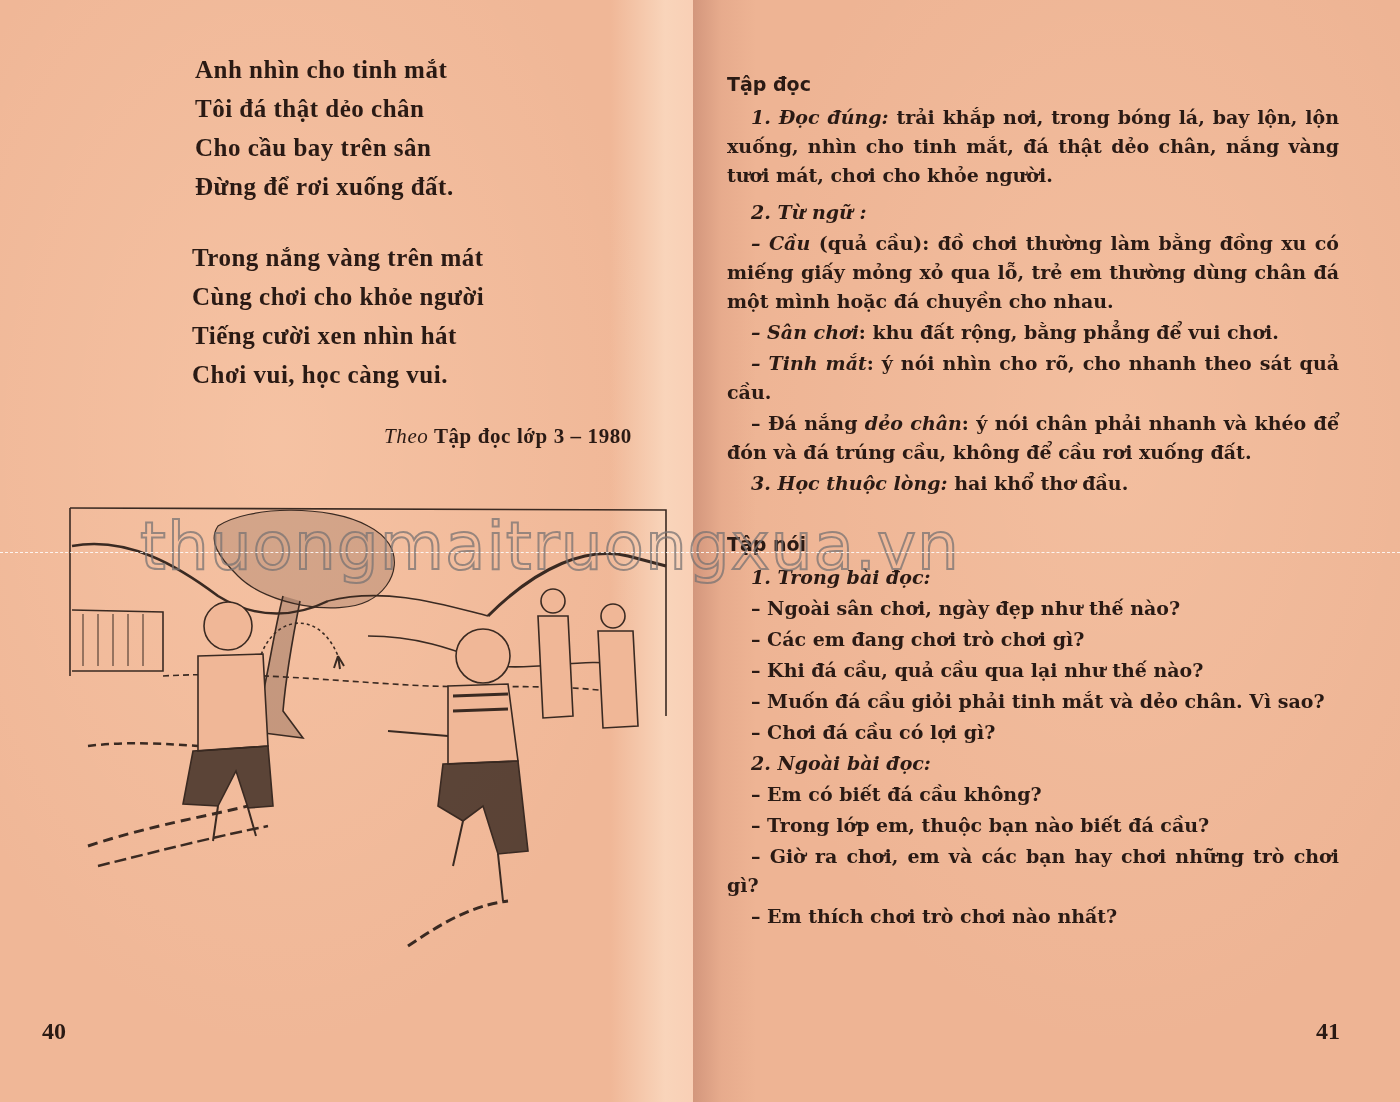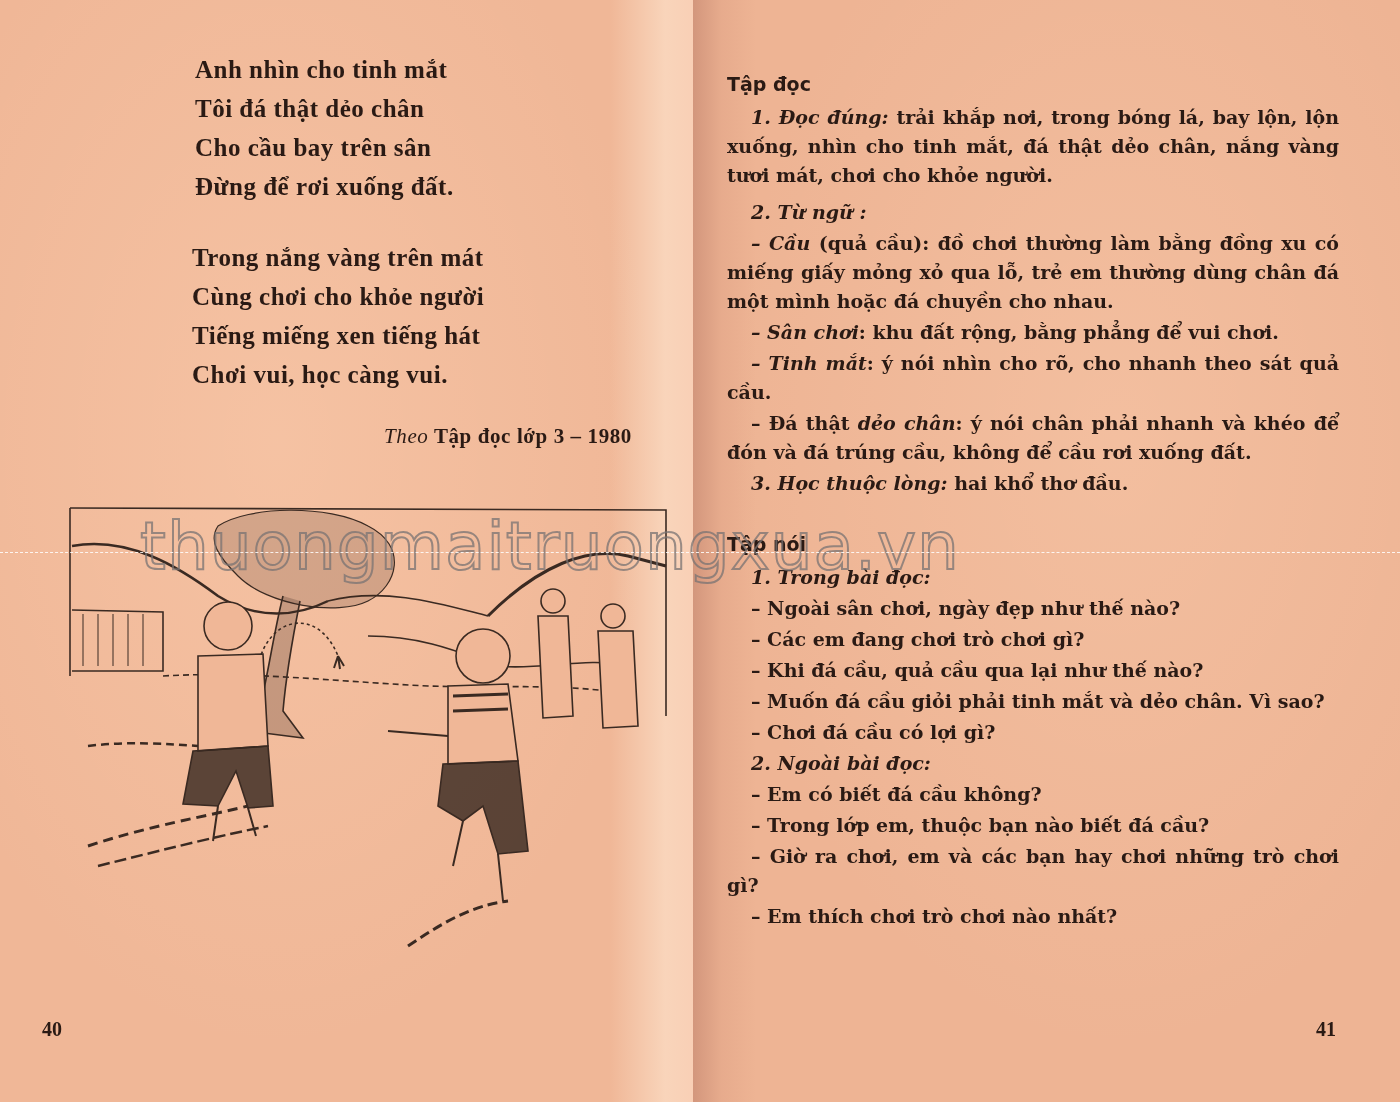--- a/index.html
+++ b/index.html
@@ -28,21 +28,21 @@
       #eeb494;
   }
   .poem { position: absolute; left: 195px; font-size: 25px; font-weight: bold; line-height: 39px; letter-spacing: 0.5px; }
   .poem .line { display: block; white-space: nowrap; }
   .stanza1 { top: 50px; }
   .stanza2 { top: 238px; left: 192px; }
   .source { position: absolute; left: 384px; top: 424px; font-size: 21px; font-weight: bold; white-space: nowrap; letter-spacing: 0.6px; }
   .source .it { font-style: italic; font-weight: normal; }
 
   .illustration { position: absolute; left: 68px; top: 506px; width: 600px; height: 460px; }
-  .page-number { position: absolute; font-size: 20px; font-weight: bold; }
+  .page-number { position: absolute; font-size: 24px; font-weight: bold; }
   .pn-left { left: 42px; top: 1018px; }
   .pn-right { left: 1316px; top: 1018px; }
 
   .right-text { position: absolute; left: 727px; top: 70px; width: 612px; font-family: "DejaVu Serif", serif; font-size: 19px; font-weight: bold; line-height: 29px; }
   .right-text .heading { font-size: 19px; font-weight: bold; margin-bottom: 4px; font-family: "DejaVu Sans", sans-serif; }
   .right-text p { margin: 0 0 2px 0; text-align: justify; text-align-last: left; }
   .right-text .ind { text-indent: 24px; }
   .right-text .it { font-style: italic; font-weight: bold; }
   .right-text .gap { height: 6px; }
 
@@ -55,21 +55,21 @@
 <div class="page page-left">
   <div class="poem stanza1">
     <span class="line">Anh nhìn cho tinh mắt</span>
     <span class="line">Tôi đá thật dẻo chân</span>
     <span class="line">Cho cầu bay trên sân</span>
     <span class="line">Đừng để rơi xuống đất.</span>
   </div>
   <div class="poem stanza2">
     <span class="line">Trong nắng vàng trên mát</span>
     <span class="line">Cùng chơi cho khỏe người</span>
-    <span class="line">Tiếng miếng xen tiếng hát</span>
+    <span class="line">Tiếng cười xen nhìn hát</span>
     <span class="line">Chơi vui, học càng vui.</span>
   </div>
   <div class="source">
     <span class="it">Theo</span>
     <span>Tập đọc lớp 3 – 1980</span>
   </div>
 
   <svg class="illustration" viewBox="0 0 600 460" xmlns="http://www.w3.org/2000/svg">
     <g fill="none" stroke="#3a2a22" stroke-width="1.6">
 
@@ -123,21 +123,21 @@
 <div class="page page-right"></div>
 
 <div class="right-text">
   <div class="heading">Tập đọc</div>
   <p class="ind"><span class="it">1. Đọc đúng:</span> <span>trải khắp nơi, trong bóng lá, bay lộn, lộn xuống, nhìn cho tinh mắt, đá thật dẻo chân, nắng vàng tươi mát, chơi cho khỏe người.</span></p>
   <div class="gap"></div>
   <p class="ind"><span class="it">2. Từ ngữ :</span></p>
   <p class="ind"><span class="it">– Cầu</span><span> (quả cầu): đồ chơi thường làm bằng đồng xu có miếng giấy mỏng xỏ qua lỗ, trẻ em thường dùng chân đá một mình hoặc đá chuyền cho nhau.</span></p>
   <p class="ind"><span class="it">– Sân chơi</span><span>: khu đất rộng, bằng phẳng để vui chơi.</span></p>
   <p class="ind"><span class="it">– Tinh mắt</span><span>: ý nói nhìn cho rõ, cho nhanh theo sát quả cầu.</span></p>
-  <p class="ind"><span>– Đá thật </span><span class="it">dẻo chân</span><span>: ý nói chân phải nhanh và khéo để đón và đá trúng cầu, không để cầu rơi xuống đất.</span></p>
+  <p class="ind"><span>– Đá nắng </span><span class="it">dẻo chân</span><span>: ý nói chân phải nhanh và khéo để đón và đá trúng cầu, không để cầu rơi xuống đất.</span></p>
   <p class="ind"><span class="it">3. Học thuộc lòng:</span> <span>hai khổ thơ đầu.</span></p>
   <div class="gap" style="height:30px"></div>
   <div class="heading">Tập nói</div>
   <p class="ind"><span class="it">1. Trong bài đọc:</span></p>
   <p class="ind">– Ngoài sân chơi, ngày đẹp như thế nào?</p>
   <p class="ind">– Các em đang chơi trò chơi gì?</p>
   <p class="ind">– Khi đá cầu, quả cầu qua lại như thế nào?</p>
   <p class="ind">– Muốn đá cầu giỏi phải tinh mắt và dẻo chân. Vì sao?</p>
   <p class="ind">– Chơi đá cầu có lợi gì?</p>
   <p class="ind"><span class="it">2. Ngoài bài đọc:</span></p>

